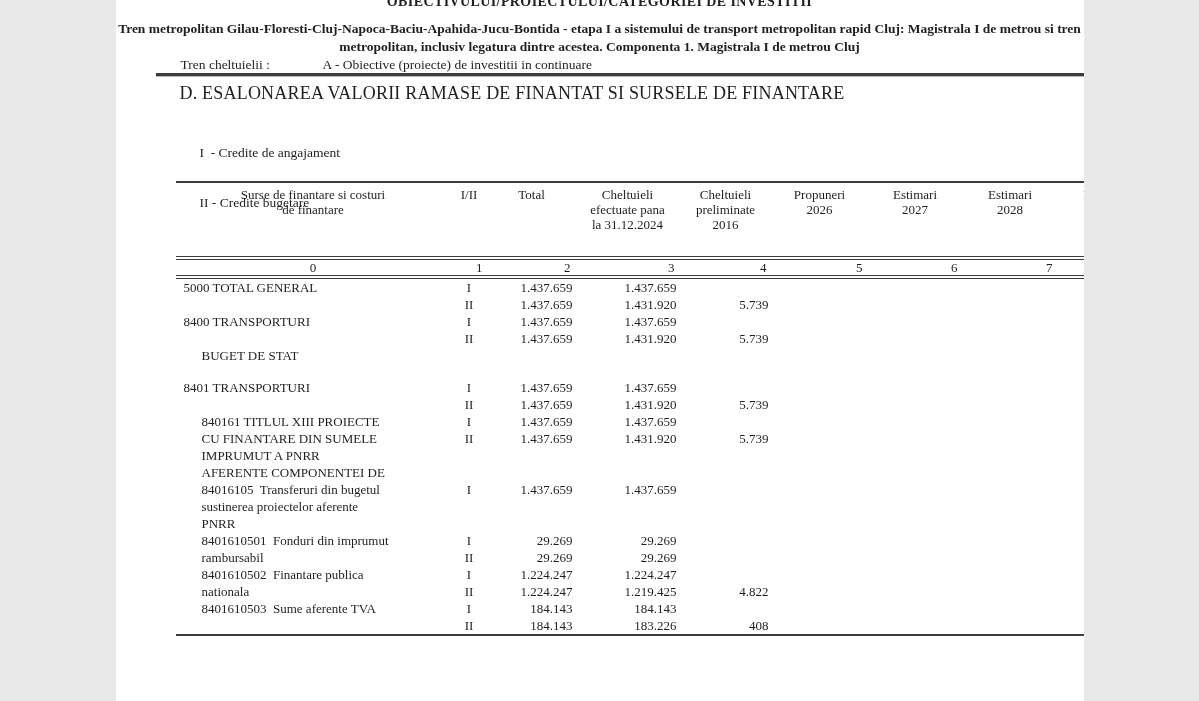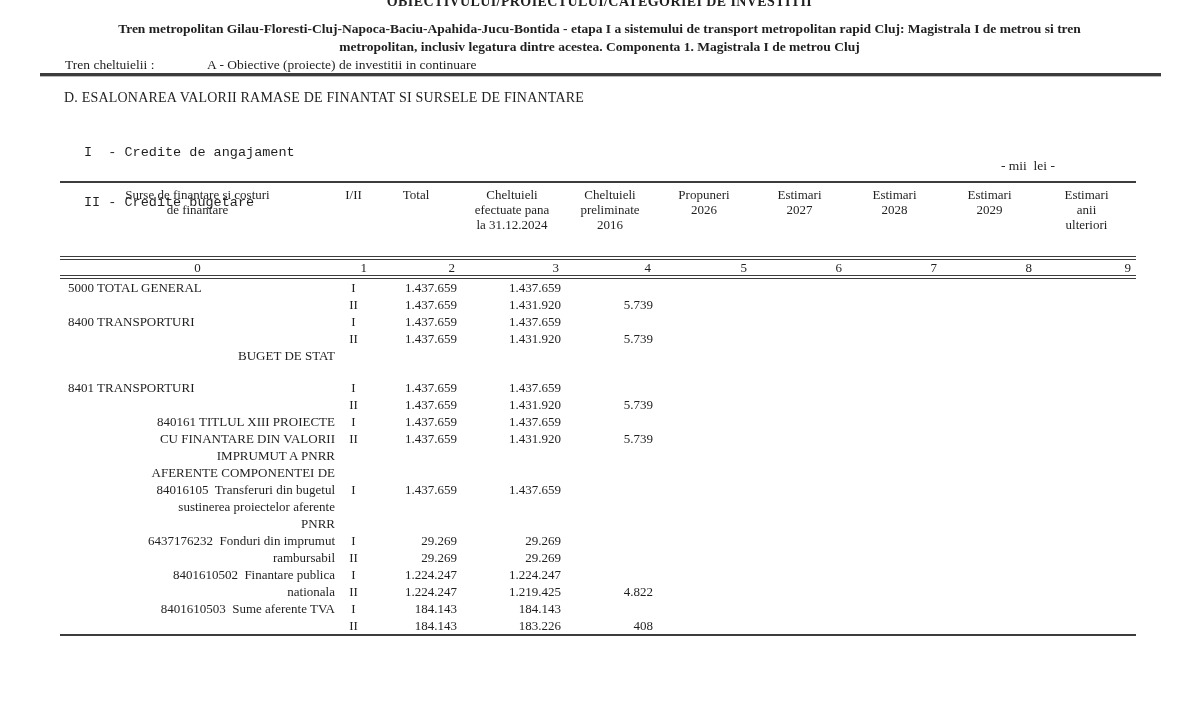--- a/index.html
+++ b/index.html
@@ -3,41 +3,41 @@
 <meta charset="utf-8">
 <style>
   :root{
     --text:#1f1f1f;
     --rule:#3c3c3c;
     --bg:#ffffff;
   }
   html,body{margin:0;padding:0;background:#e9e9e9;}
   .page{
     position:relative;
-    width:1199px;height:701px;
+    width:968px;height:701px;
     background:var(--bg);
     overflow:hidden;
     font-family:"Liberation Serif", serif;
     color:var(--text);
     margin:0 auto;
   }
   .doc-title{
     position:absolute;top:-6px;left:0;width:100%;
     text-align:center;font-weight:bold;font-size:14px;letter-spacing:.4px;
     white-space:nowrap;
   }
   .doc-subtitle{
     position:absolute;top:20px;left:0;width:100%;
     text-align:center;font-weight:bold;font-size:13.5px;line-height:18px;
   }
   .expense-row{position:absolute;top:57px;left:65px;font-size:13.5px;white-space:nowrap;}
   .expense-label{display:inline-block;width:142px;}
   .rule-top{position:absolute;top:73px;left:40px;width:1121px;height:3px;background:var(--rule);box-shadow:0 1px 0 #b9b9b9;}
-  .section-heading{position:absolute;top:90px;left:64px;font-size:14px;letter-spacing:.2px;white-space:nowrap;}
-  .legend{position:absolute;top:112px;left:84px;font-size:13.5px;line-height:16.5px;white-space:pre;font-family:Liberation Mono, monospace;}
+  .section-heading{position:absolute;top:83px;left:64px;font-size:18px;letter-spacing:.2px;white-space:nowrap;}
+  .legend{position:absolute;top:112px;left:84px;font-size:13.5px;line-height:16.5px;white-space:pre;}
   .unit-note{position:absolute;top:158px;left:1001px;font-size:13.5px;font-weight:normal;white-space:pre;}
 
   table.fin-table{
     position:absolute;top:181px;left:60px;width:1076px;
     border-collapse:collapse;table-layout:fixed;
     font-size:13px;
     border-bottom:2px solid var(--rule);
   }
   .fin-table td{overflow:hidden;}
   .hdr-row td{
@@ -47,21 +47,21 @@
   }
   .num-row td{
     border-top:4px double var(--rule);
     border-bottom:4px double var(--rule);
     height:15px;line-height:15px;
     text-align:right;padding:0 5px 0 0;
   }
   .num-row td.nc0{text-align:center;padding:0;}
   tbody td{height:17px;line-height:17px;padding:0;vertical-align:top;}
   tbody td.lbl{white-space:pre;padding-left:8px;}
-  tbody td.lbl.ind{padding-left:26px;text-align:right;}
+  tbody td.lbl.ind{padding-left:26px;}
   tbody td.rom{text-align:center;}
   tbody td.val{text-align:right;padding-right:3px;}
   tbody tr.spacer td{height:15px;}
 </style>
 </head>
 <body>
 
 <div class="page">
 
   <div class="doc-title">OBIECTIVULUI/PROIECTULUI/CATEGORIEI DE INVESTITII</div>
@@ -250,21 +250,21 @@
           <td class="val">1.437.659</td>
           <td class="val">1.437.659</td>
           <td class="val"></td>
           <td class="val"></td>
           <td class="val"></td>
           <td class="val"></td>
           <td class="val"></td>
           <td class="val"></td>
         </tr>
         <tr>
-          <td class="lbl ind">CU FINANTARE DIN VALORII</td>
+          <td class="lbl ind">CU FINANTARE DIN SUMELE</td>
           <td class="rom">II</td>
           <td class="val">1.437.659</td>
           <td class="val">1.431.920</td>
           <td class="val">5.739</td>
           <td class="val"></td>
           <td class="val"></td>
           <td class="val"></td>
           <td class="val"></td>
           <td class="val"></td>
         </tr>
@@ -322,21 +322,21 @@
           <td class="val"></td>
           <td class="val"></td>
           <td class="val"></td>
           <td class="val"></td>
           <td class="val"></td>
           <td class="val"></td>
           <td class="val"></td>
           <td class="val"></td>
         </tr>
         <tr>
-          <td class="lbl ind">6437176232  Fonduri din imprumut</td>
+          <td class="lbl ind">8401610501  Fonduri din imprumut</td>
           <td class="rom">I</td>
           <td class="val">29.269</td>
           <td class="val">29.269</td>
           <td class="val"></td>
           <td class="val"></td>
           <td class="val"></td>
           <td class="val"></td>
           <td class="val"></td>
           <td class="val"></td>
         </tr>

